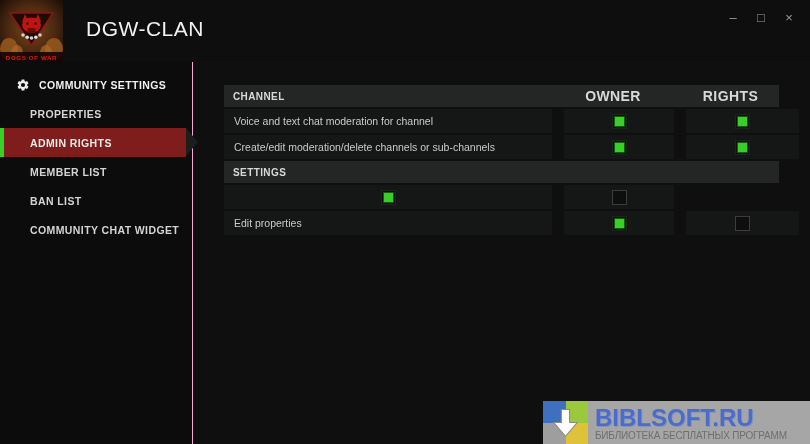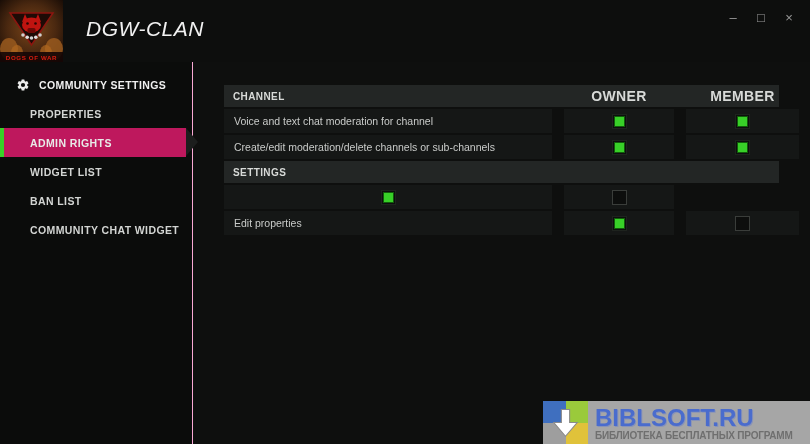--- a/index.html
+++ b/index.html
@@ -6,21 +6,21 @@
   body { background:#000; font-family:"Liberation Sans", sans-serif; }
   .window{
     position:relative; width:810px; height:444px; overflow:hidden;
     background:#0b0c0b; color:#ddd;
   }
   
   .titlebar{ position:absolute; top:0; left:0; right:0; height:62px; background:#0d0e0d; }
   .clan-logo{ position:absolute; top:0; left:0; width:63px; height:63px; display:block; }
   .app-title{
     position:absolute; left:86px; top:17px; font-size:21px; color:#f1f1f1;
-    letter-spacing:.5px; font-weight:400;font-style:italic;
+    letter-spacing:.5px; font-weight:400;
   }
   .win-controls{ position:absolute; top:9px; right:12px; display:flex; gap:10px; }
   .win-btn{
     width:18px; height:18px; color:#9a9a9a; font-size:13px; line-height:18px;
     text-align:center; cursor:default; user-select:none;
   }
   
   .body{ position:absolute; top:62px; left:0; right:0; bottom:0; display:flex; }
   .sidebar{
     width:193px; flex:none; background:#0b0c0b; border-right:1px solid #f9a8d4;
@@ -29,34 +29,34 @@
   .side-header{
     height:29px; display:flex; align-items:center; gap:9px; padding-left:16px;
     color:#f0f0f0; font-size:10.5px; font-weight:bold; letter-spacing:.4px;
   }
   .gear-icon{ width:14px; height:14px; flex:none; }
   .side-item{
     height:29px; display:flex; align-items:center; padding-left:30px;
     color:#d3d5d3; font-size:10.5px; font-weight:bold; letter-spacing:.4px;
     position:relative; cursor:pointer;
   }
-  .side-item.selected{ background:#be185d; width:186px; color:#e8eae8; }
+  .side-item.selected{ background:#7f1d1d; width:186px; color:#e8eae8; }
   .side-item.selected::before{
     content:''; position:absolute; left:0; top:0; bottom:0; width:4px; background:#38d028;
   }
   .side-item.selected::after{
     content:''; position:absolute; left:186px; top:0;
     border-top:14.5px solid transparent; border-bottom:14.5px solid transparent;
     border-left:12px solid #1c1e1d;
   }
   .content{ flex:1; position:relative; background:#0e0f0e; }
   
   .perm-table{ position:absolute; top:23px; left:31px; width:555px; }
   .sec-header{
-    display:grid; grid-template-columns:328px 110px 113px; gap:12px;
+    display:grid; grid-template-columns:328px 110px 113px; gap:6px;
     background:#232625; height:22px; margin-bottom:2px; align-items:center;
   }
   .sec-title{ padding-left:9px; font-size:10px; font-weight:bold; color:#d8dad8; letter-spacing:.4px; }
   .col-head{ text-align:center; font-size:14px; font-weight:bold; color:#d8dad8; letter-spacing:.4px; }
   .perm-row{
     display:grid; grid-template-columns:328px 110px 113px; gap:12px;
     height:24px; margin-bottom:2px;
   }
   .perm-row > div{ background:#151716; display:flex; align-items:center; }
   .perm-label{ padding-left:10px; font-size:10.5px; color:#c9cbc9; }
@@ -77,21 +77,21 @@
   .wm-tiles i:nth-child(1){ background:#3f6fbf; }
   .wm-tiles i:nth-child(2){ background:#9aca3b; }
   .wm-tiles i:nth-child(3){ background:#9e9e9e; }
   .wm-tiles i:nth-child(4){ background:#e0c23a; }
   .wm-arrow{ position:absolute; left:6px; top:2px; width:33px; height:39px; }
   .wm-text{ display:flex; flex-direction:column; justify-content:center; padding-left:7px; overflow:hidden; }
   .wm-title{
     font-size:24px; font-weight:bold; color:#4a6ccd; line-height:25px;
     letter-spacing:0; text-shadow:1px 1px 0 #8893b8; white-space:nowrap;
   }
-  .wm-sub{ font-size:10px; font-weight:bold; color:#6f6f6f; letter-spacing:-.2px; white-space:nowrap; }
+  .wm-sub{ font-size:10px; font-weight:normal; color:#6f6f6f; letter-spacing:-.2px; white-space:nowrap; }
 </style>
 </head>
 <body>
 
 <div class="window">
 
   <div class="titlebar">
     <svg class="clan-logo" viewBox="0 0 63 63">
       <defs>
         <radialGradient id="lg" cx="50%" cy="45%" r="70%">
@@ -133,32 +133,32 @@
     <div class="sidebar">
       <div class="side-header">
         <svg class="gear-icon" viewBox="0 0 24 24">
           <path fill="#ececec" d="M19.14 12.94c.04-.3.06-.61.06-.94 0-.32-.02-.64-.07-.94l2.03-1.58a.49.49 0 0 0 .12-.61l-1.92-3.32a.49.49 0 0 0-.59-.22l-2.39.96c-.5-.38-1.03-.7-1.62-.94l-.36-2.54a.48.48 0 0 0-.48-.41h-3.84c-.24 0-.43.17-.47.41l-.36 2.54c-.59.24-1.13.57-1.62.94l-2.39-.96a.49.49 0 0 0-.59.22L2.74 8.87c-.12.21-.08.47.12.61l2.03 1.58c-.05.3-.09.63-.09.94s.02.64.07.94l-2.03 1.58a.49.49 0 0 0-.12.61l1.92 3.32c.12.22.37.29.59.22l2.39-.96c.5.38 1.03.7 1.62.94l.36 2.54c.05.24.24.41.48.41h3.84c.24 0 .44-.17.47-.41l.36-2.54c.59-.24 1.13-.56 1.62-.94l2.39.96c.22.08.47 0 .59-.22l1.92-3.32c.12-.22.07-.47-.12-.61l-2.01-1.58zM12 15.6A3.6 3.6 0 1 1 12 8.4a3.6 3.6 0 0 1 0 7.2z"></path>
         </svg>
         <span>COMMUNITY SETTINGS</span>
       </div>
       <div>
           <div class="side-item">PROPERTIES</div>
           <div class="side-item selected">ADMIN RIGHTS</div>
-          <div class="side-item">WIDGET LIST</div>
+          <div class="side-item">MEMBER LIST</div>
           <div class="side-item">BAN LIST</div>
           <div class="side-item">COMMUNITY CHAT WIDGET</div>
         </div>
     </div>
 
     <div class="content">
       <div class="perm-table">
           <div class="sec-header">
             <div class="sec-title">CHANNEL</div>
             <div class="col-head">OWNER</div>
-            <div class="col-head">MEMBER</div>
+            <div class="col-head">RIGHTS</div>
           </div>
           <div class="perm-row">
             <div class="perm-label">Voice and text chat moderation for channel</div>
             <div class="cb-cell">
               <div class="cb checked"></div>
             </div>
             <div class="cb-cell">
               <div class="cb checked"></div>
             </div>
           </div>

